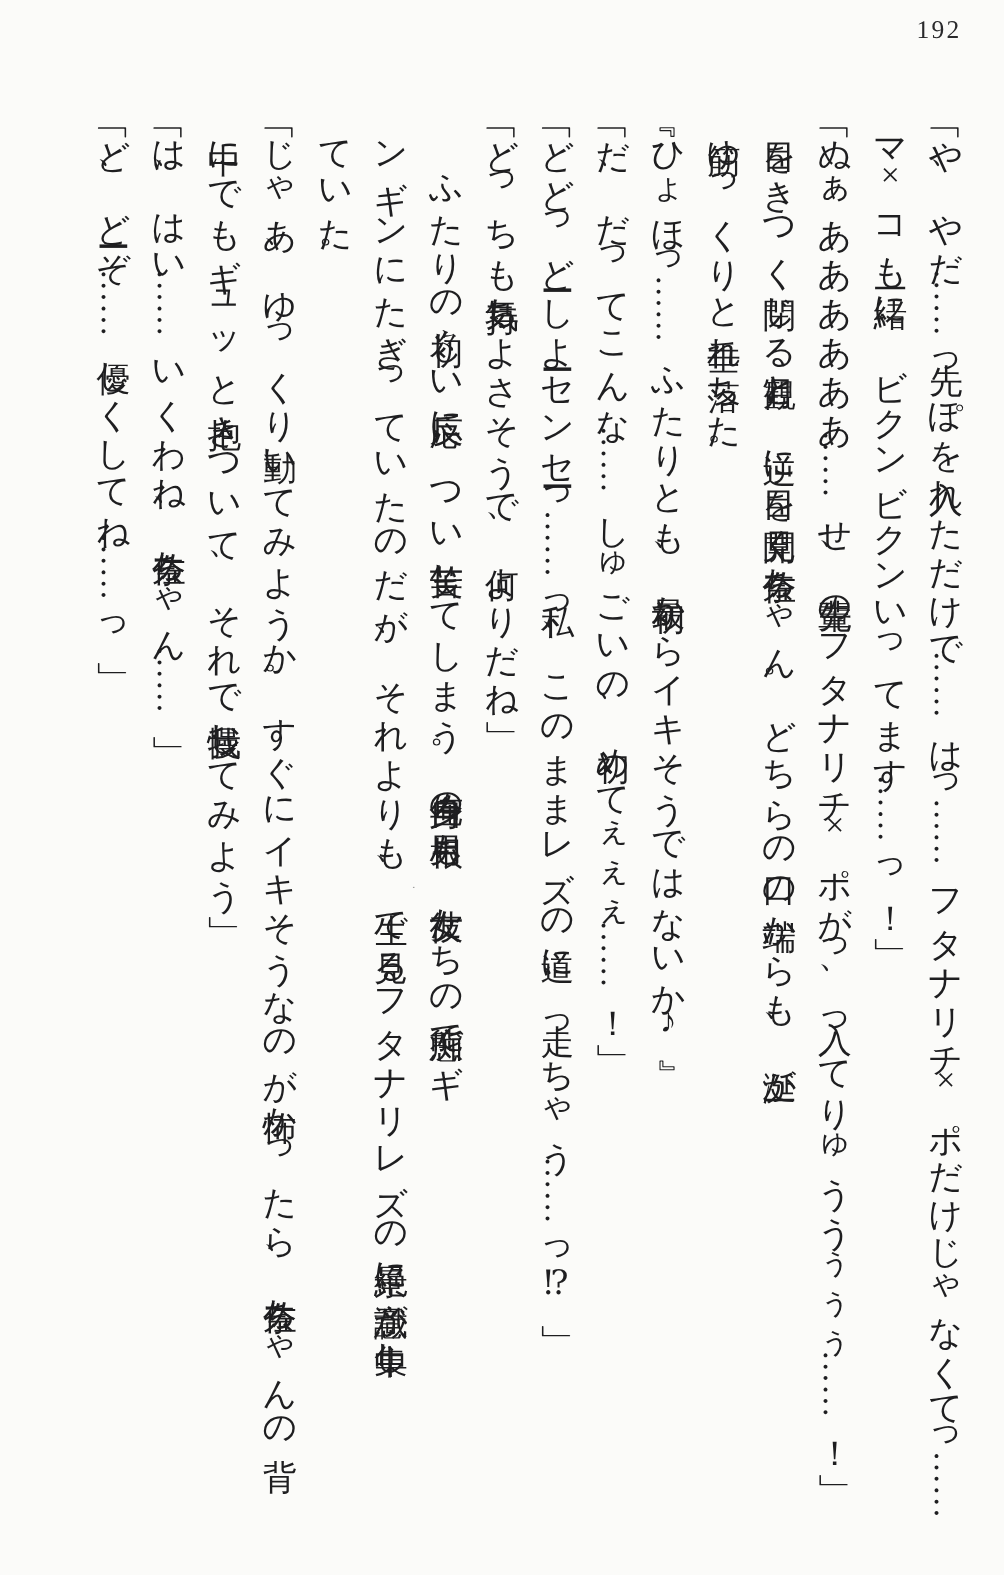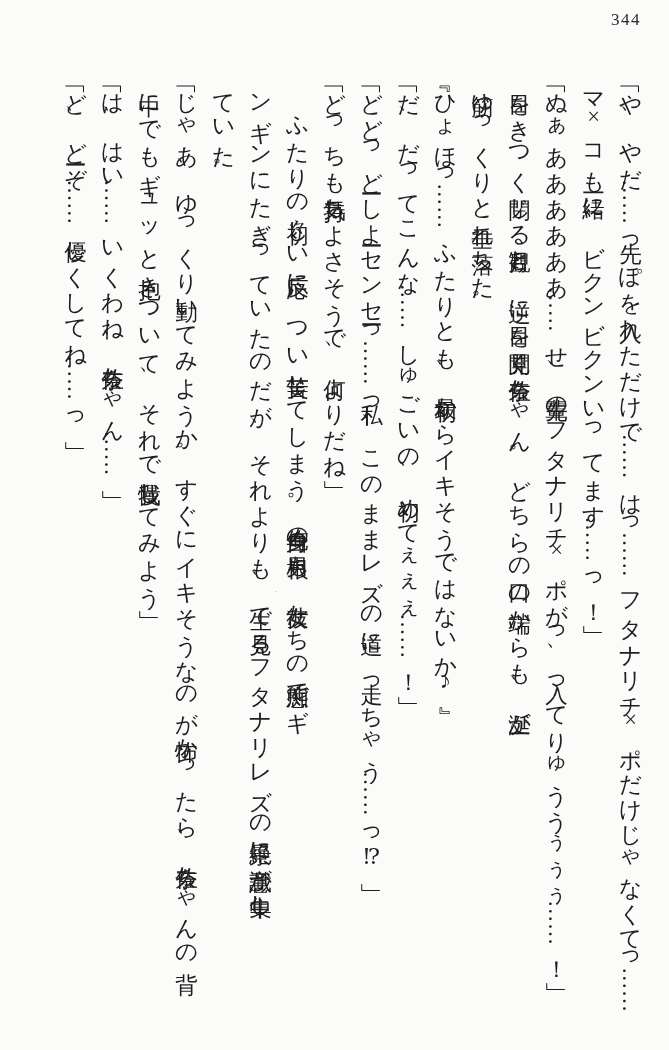--- a/index.html
+++ b/index.html
@@ -51,21 +51,21 @@
     text-decoration: underline;
     text-decoration-thickness: 1px;
     text-underline-offset: 2px;
   }
 </style>
 </head>
 <body>
 
 <div class="page">
 
-  <div class="page-number">344</div>
+  <div class="page-number">192</div>
 
   <div class="text-area">
     <p class="tline">「や、やだ……先っぽを入れただけで……はっ……フタナリチ×ポだけじゃなくてっ……</p>
     <p class="tline">マ×コも一緒に、ビクンビクンいってます……っ！」</p>
     <p class="tline">「ぬぁああああああ……せ、先輩のフタナリチ×ポがっ、入ってりゅううぅぅぅ……！」</p>
     <p class="tline">目をきつく閉じる観月と、逆に目を見開く佐奈ちゃん。どちらの口の端からも、涎が一</p>
     <p class="tline">筋ゆっくりと垂れ落ちた。</p>
     <p class="tline">『ひょほっ……ふたりとも、最初からイキそうではないか♪』</p>
     <p class="tline">「だ、だってこんな……しゅごいの、初めてぇぇぇ……！」</p>
     <p class="tline">「どどっどーしよーセンセーっ……私っ、このままレズの道に、走っちゃう……っ⁉」</p>

